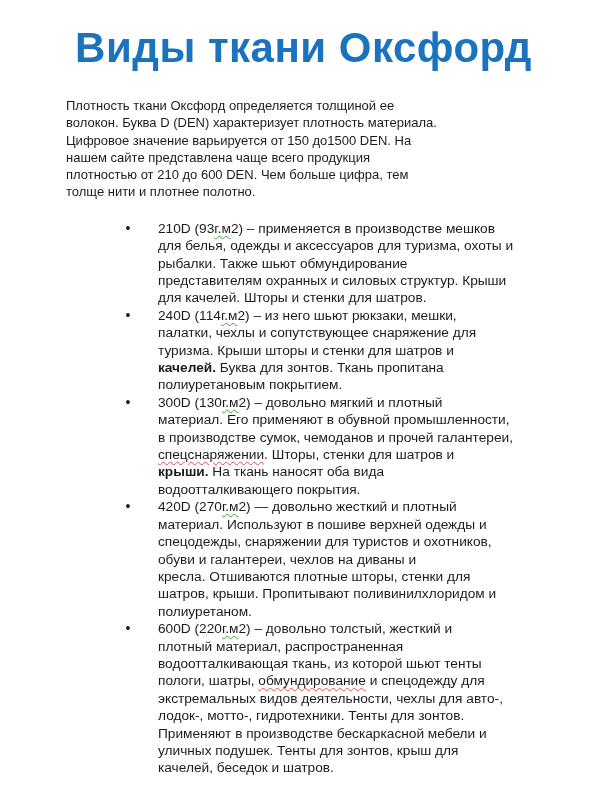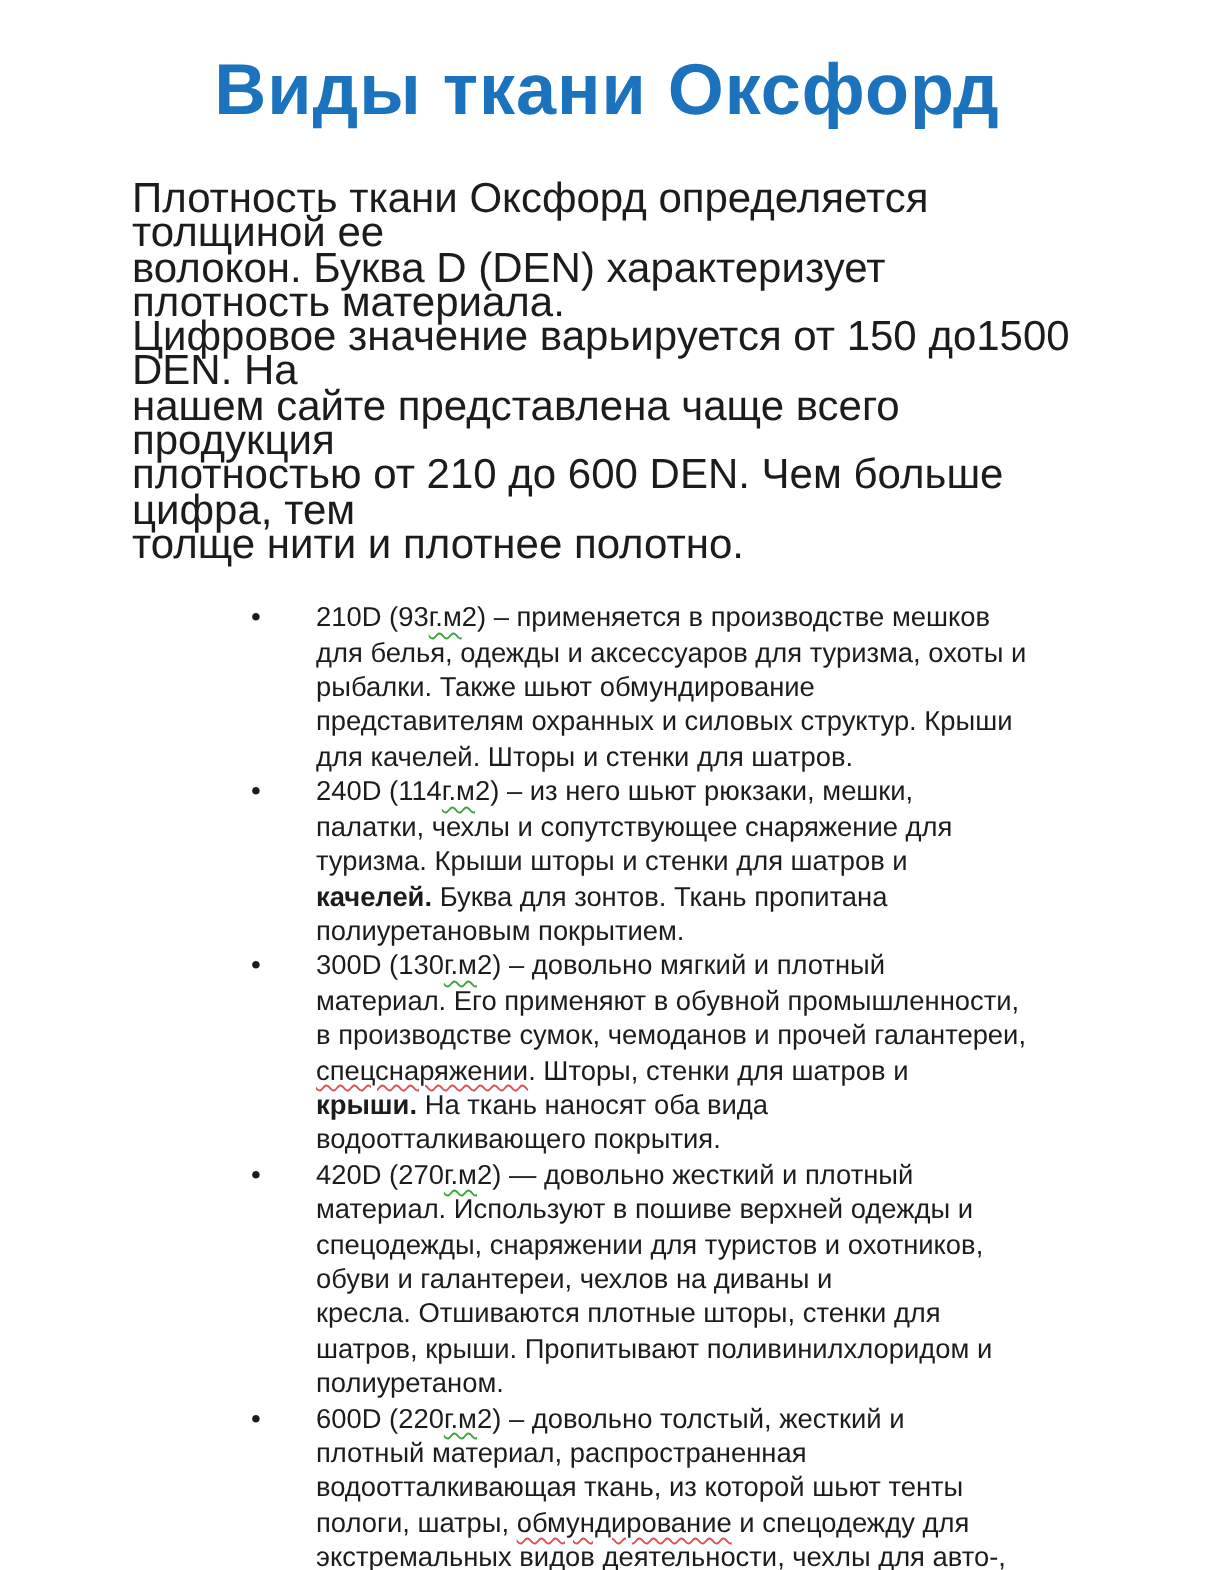--- a/index.html
+++ b/index.html
@@ -7,29 +7,29 @@
     width:607px; height:785px;
     background:#ffffff;
     font-family:"Liberation Sans", sans-serif;
     color:var(--text-color,#1c1c1c);
     overflow:hidden;
   }
   .page { width:607px; height:785px; position:relative; }
   .title {
     margin:24px 0 0 0;
     text-align:center;
-    font-size:36px;
+    font-size:42px;
     font-weight:bold;
     color:var(--title-color,#1a73bc);
     letter-spacing:0.5px;
   }
   .intro {
     margin:25px 0 0 66px;
     width:480px;
-    font-size:21px;
+    font-size:13px;
     line-height:17.3px;
     white-space:pre-line;
   }
   .den-list {
     list-style:none;
     margin:19px 0 0 120px;
     padding:0;
   }
   .bullet {
     position:relative;

